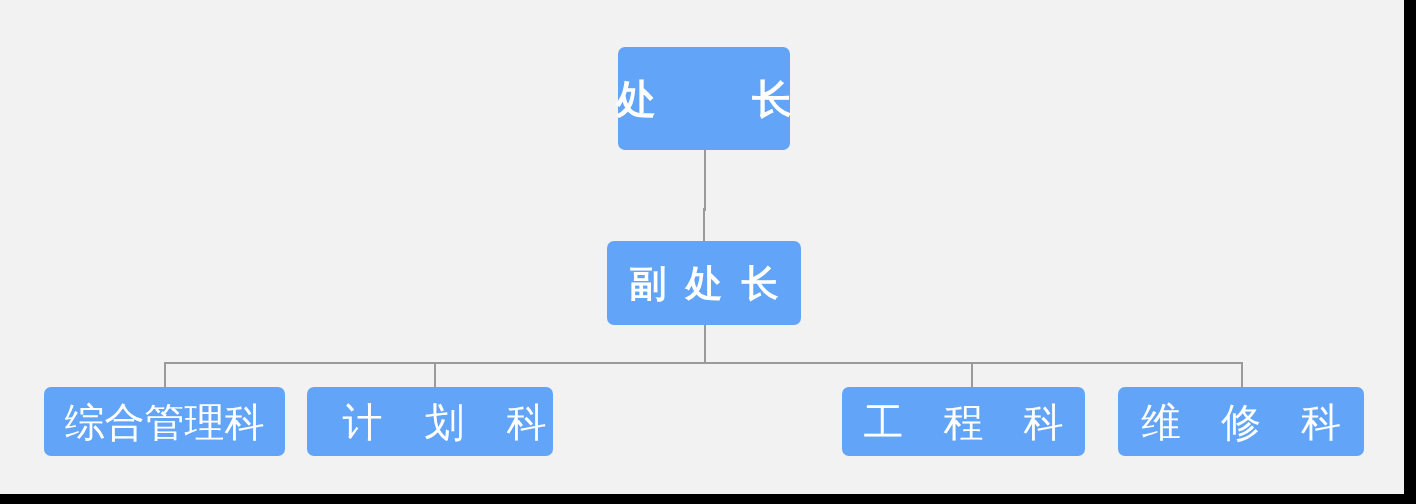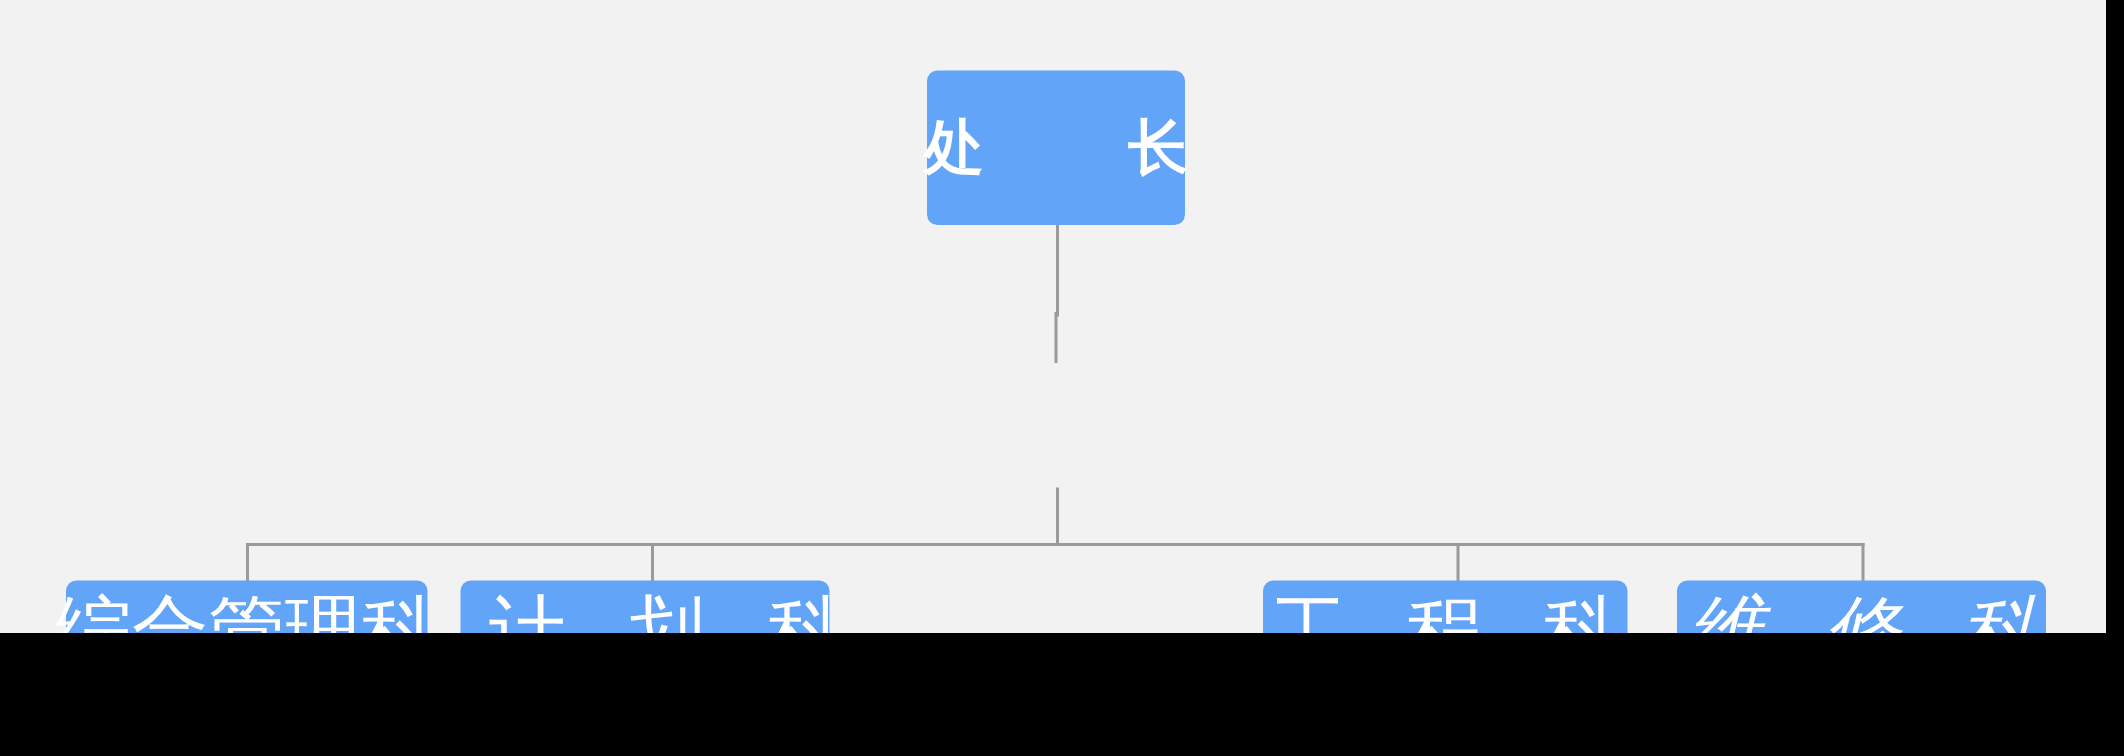--- a/index.html
+++ b/index.html
@@ -14,21 +14,21 @@
     background: #000000;
     overflow: hidden;
     font-family: "DejaVu Sans", "Liberation Sans", sans-serif;
   }
   
   #page {
     position: absolute;
     left: 0;
     top: 0;
     width: 1404px;
-    height: 422px;
+    height: 494px;
     background: #f2f2f2;
     overflow: hidden;
   }
   .node {
     position: absolute;
     background: #62a4f7;
     border-radius: 7px;
     color: #ffffff;
     display: flex;
     align-items: center;
@@ -63,33 +63,33 @@
     font-size: 37px;
     letter-spacing: 19px;
     text-indent: 19px;
   }
   
   .leaf {
     top: 387px;
     height: 69px;
   }
   .leaf .label {
-    font-size: 51px;
+    font-size: 40px;
     font-weight: 400;
     text-align: right;
   }
   #node-comprehensive { left: 44px;   width: 241px; }
   #node-comprehensive .label { letter-spacing: 0px; text-indent: 0px; }
   #node-plan         { left: 307px;  width: 246px; }
   #node-plan .label  { letter-spacing: 42px; text-indent: 42px; padding-left: 29px; }
   #node-capital      { left: 577px;  width: 249px; }
   #node-capital .label { letter-spacing: 40px; text-indent: 40px; }
   #node-engineering  { left: 842px;  width: 243px; }
   #node-engineering .label { letter-spacing: 40px; text-indent: 40px; }
-  #node-maintenance  { left: 1118px; width: 246px; font-style: italic; }
+  #node-maintenance  { left: 1118px; width: 246px; }
   #node-maintenance .label { letter-spacing: 40px; text-indent: 40px; }
 
   
   .line-v {
     position: absolute;
     width: 2px;
     background: #9a9a9a;
   }
   .line-h {
     position: absolute;
@@ -117,20 +117,23 @@
     <div class="line-v" id="drop-1"></div>
     <div class="line-v" id="drop-2"></div>
     <div class="line-v" id="drop-3"></div>
     <div class="line-v" id="drop-4"></div>
     <div class="line-v" id="drop-5"></div>
 
     <div class="node" id="node-chief">
       <span class="label">处　长</span>
     </div>
 
+    <div class="node" id="node-deputy">
+      <span class="label">副处长</span>
+    </div>
 
     <div class="node leaf" id="node-comprehensive">
       <span class="label">综合管理科</span>
     </div>
     <div class="node leaf" id="node-plan">
       <span class="label">计划科</span>
     </div>
     <div class="node leaf" id="node-engineering">
       <span class="label">工程科</span>
     </div>

